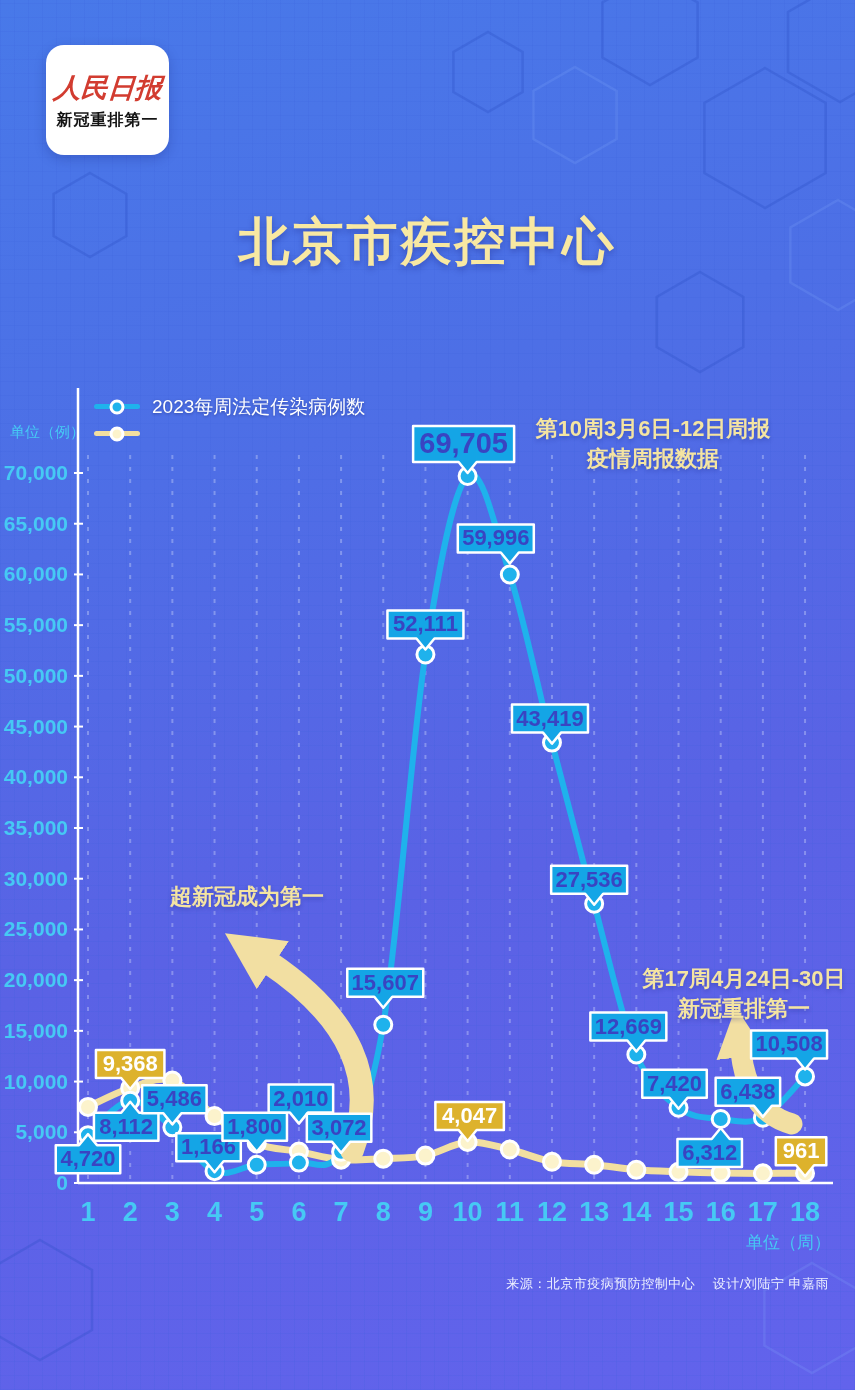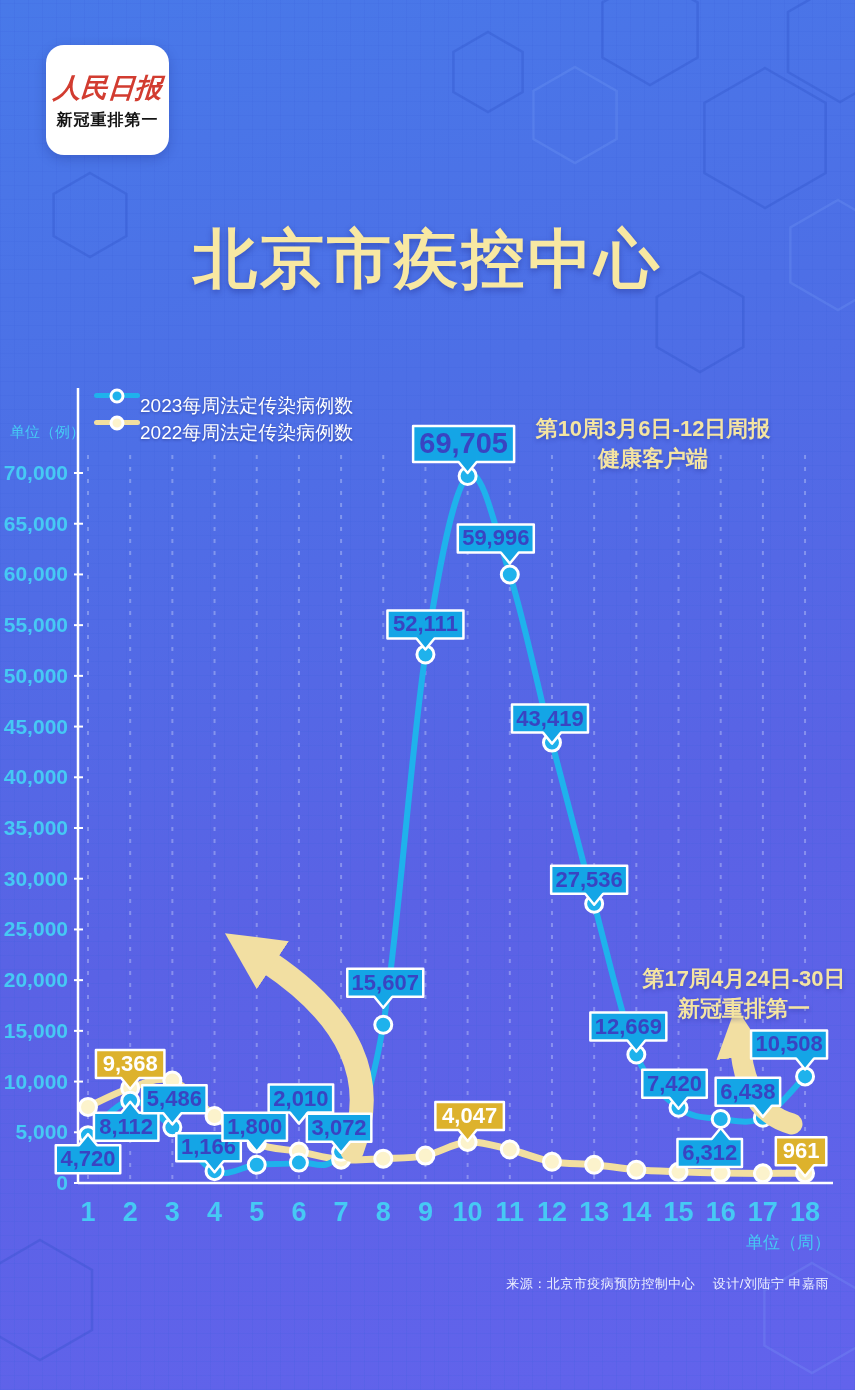--- a/index.html
+++ b/index.html
@@ -23,27 +23,27 @@
     display:flex;flex-direction:column;align-items:center;justify-content:center;gap:4px;
   }
   .logo .l1{
     font-family:"Liberation Serif","DejaVu Serif",serif;
     font-style:italic;font-weight:bold;font-size:27px;color:#d23c30;transform:skewX(-4deg);
     white-space:nowrap;
   }
   .logo .l2{font-weight:bold;font-size:16px;color:#141414;letter-spacing:1px;white-space:nowrap;}
   .title{
     position:absolute;left:0;right:0;top:176px;z-index:2;
-    text-align:center;color:#f8e8a2;font-weight:bold;font-size:64px;
+    text-align:center;color:#f8e8a2;font-weight:bold;font-size:51px;
     line-height:1.25;letter-spacing:3px;
     text-shadow:0 3px 6px rgba(20,30,120,.35);
   }
   .title span{display:block;}
   .legend{position:absolute;left:94px;top:393px;z-index:3;}
-  .legend-item{display:flex;align-items:flex-start;height:27px;}
+  .legend-item{display:flex;align-items:center;gap:12px;height:27px;}
   .marker{position:relative;width:46px;height:5px;border-radius:3px;background:#1fb2ec;flex:0 0 auto;}
   .marker .dot{
     position:absolute;left:50%;top:50%;transform:translate(-50%,-50%);
     width:15px;height:15px;border-radius:50%;border:3px solid #fff;box-sizing:border-box;background:#1fb2ec;
   }
   .legend-label{color:#fff;font-size:19px;text-shadow:0 1px 3px rgba(10,20,90,.4);white-space:nowrap;}
   .unit-y{position:absolute;left:10px;top:423px;z-index:3;color:#46c9f4;font-size:15px;}
   .unit-x{position:absolute;left:746px;top:1231px;z-index:3;color:#46c9f4;font-size:17px;}
   .chart-svg{position:absolute;inset:0;z-index:1;}
   .anno{
@@ -96,21 +96,20 @@
     <div class="legend-item">
       <span class="marker" id="mk0" style="background: rgb(31, 178, 236);">
           <span class="dot" style="background: rgb(31, 178, 236);"></span>
         </span>
       <span class="legend-label">2023每周法定传染病例数</span>
     </div>
     <div class="legend-item">
       <span class="marker" id="mk1" style="background: rgb(242, 223, 160);">
           <span class="dot" style="background: rgb(252, 243, 204);"></span>
         </span>
-      <span class="legend-label">2022每周法定传染病例数</span>
     </div>
   </div>
 
   <div class="unit-y">单位（例）</div>
 
   <svg class="chart-svg" id="chart" width="855" height="1390" viewBox="0 0 855 1390">
       <line x1="88" y1="455" x2="88" y2="1183" stroke="rgba(232,239,255,0.32)" stroke-width="2" stroke-dasharray="4 8"></line>
       <line x1="130.18" y1="455" x2="130.18" y2="1183" stroke="rgba(232,239,255,0.32)" stroke-width="2" stroke-dasharray="4 8"></line>
       <line x1="172.36" y1="455" x2="172.36" y2="1183" stroke="rgba(232,239,255,0.32)" stroke-width="2" stroke-dasharray="4 8"></line>
       <line x1="214.54" y1="455" x2="214.54" y2="1183" stroke="rgba(232,239,255,0.32)" stroke-width="2" stroke-dasharray="4 8"></line>
@@ -262,23 +261,24 @@
       <text x="594.16" y="1221" text-anchor="middle" class="xlab">13</text>
       <text x="636.34" y="1221" text-anchor="middle" class="xlab">14</text>
       <text x="678.52" y="1221" text-anchor="middle" class="xlab">15</text>
       <text x="720.7" y="1221" text-anchor="middle" class="xlab">16</text>
       <text x="762.88" y="1221" text-anchor="middle" class="xlab">17</text>
       <text x="805.06" y="1221" text-anchor="middle" class="xlab">18</text>
     </svg>
 
   <div class="anno anno1">
     <span>第10周3月6日-12日周报</span>
-    <span>健康客户端</span>
+    <span>疫情周报数据</span>
   </div>
   <div class="anno anno2">
+    <span>超新冠成为第一</span>
   </div>
   <div class="anno anno3">
     <span>第17周4月24日-30日</span>
     <span>新冠重排第一</span>
   </div>
 
   <div class="unit-x">单位（周）</div>
 
   <div class="source">来源：北京市疫病预防控制中心　 设计/刘陆宁 申嘉雨</div>
 

